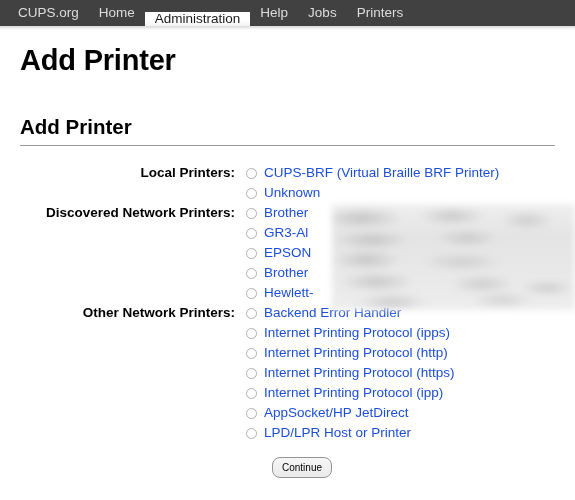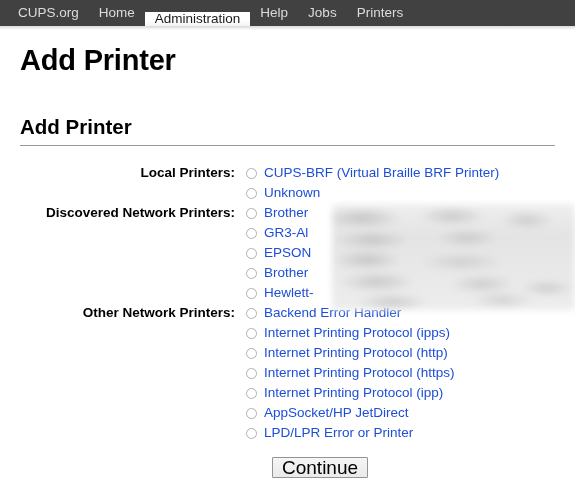--- a/index.html
+++ b/index.html
@@ -145,25 +145,25 @@
   .button-row {
     display: flex;
     margin-top: 14px;
   }
   .button-spacer {
     width: 226px;
     min-width: 226px;
   }
   .continue-btn {
     font-family: "Liberation Sans", sans-serif;
-    font-size: 19px;
+    font-size: 10px;
     color: #000;
     background: linear-gradient(to bottom, #f6f6f6 0%, #eaeaea 100%);
     border: 1px solid #949494;
-    border-radius: 1px;
+    border-radius: 8px;
     padding: 2px 9px;
     margin-left: 26px;
     cursor: pointer;
     line-height: 15px;
   }
 </style>
 </head>
 <body>
 
 <div class="navbar">
@@ -246,21 +246,21 @@
         <div class="option">
           <span class="radio"></span>
           <span class="option-label">Internet Printing Protocol (ipp)</span>
         </div>
         <div class="option">
           <span class="radio"></span>
           <span class="option-label">AppSocket/HP JetDirect</span>
         </div>
         <div class="option">
           <span class="radio"></span>
-          <span class="option-label">LPD/LPR Error or Printer</span>
+          <span class="option-label">LPD/LPR Host or Printer</span>
         </div>
       </div>
     </div>
 
     <div class="button-row">
       <div class="button-spacer"></div>
       <button class="continue-btn">Continue</button>
     </div>
 
   </div>

